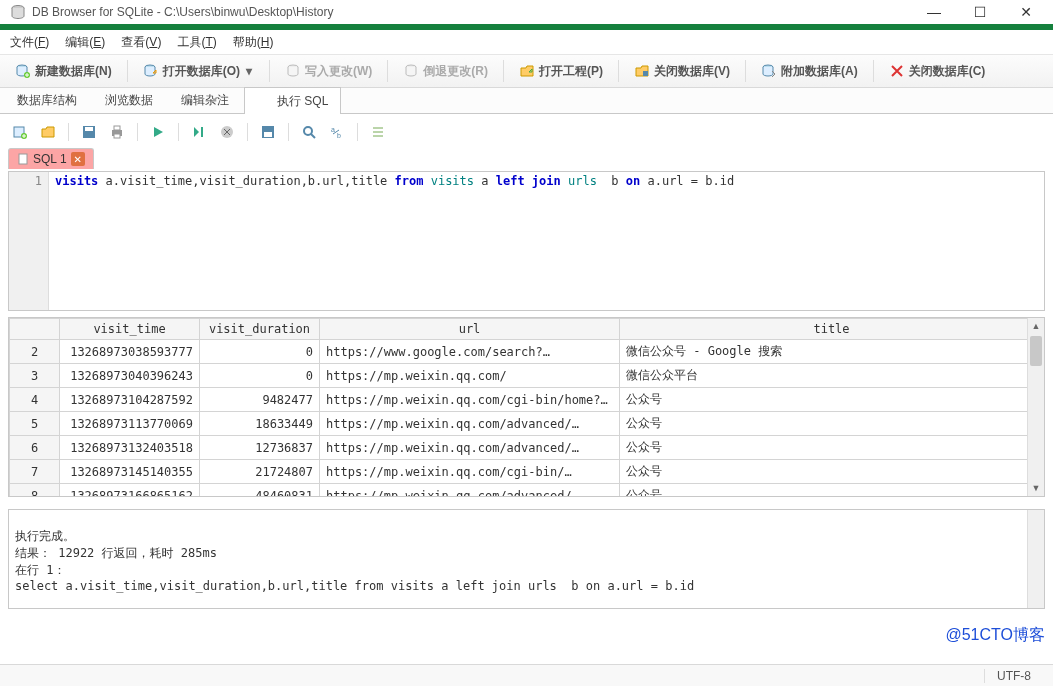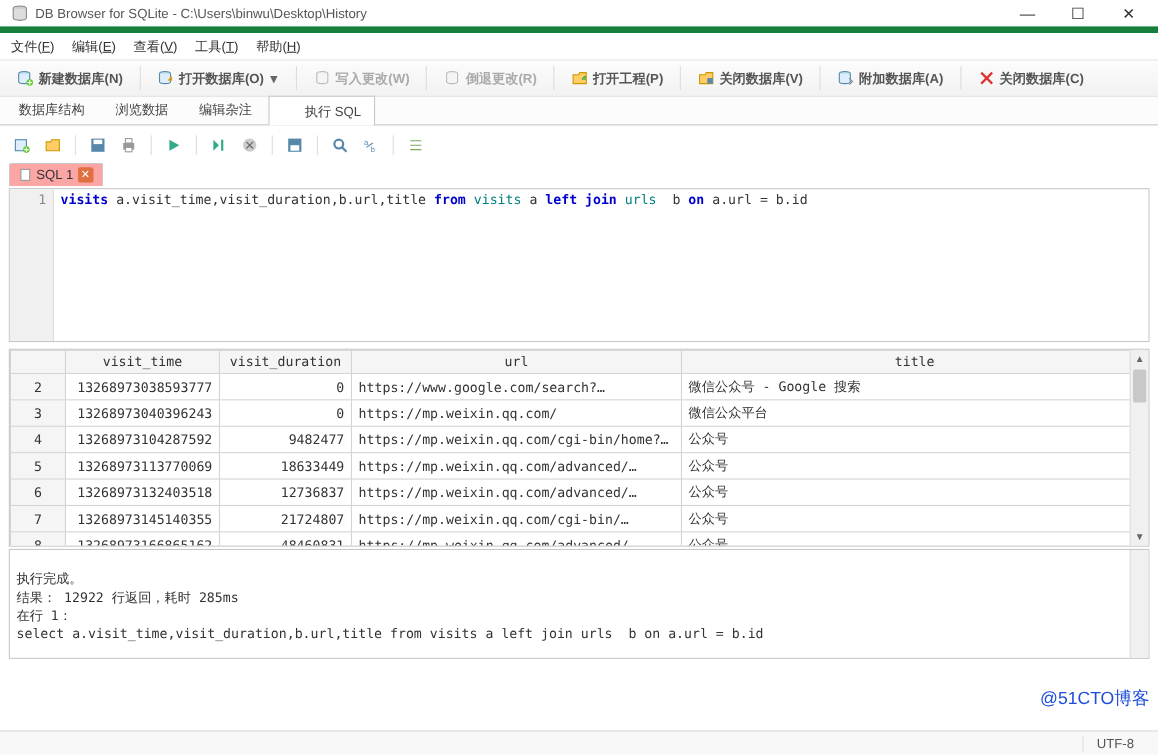--- a/index.html
+++ b/index.html
@@ -56,21 +56,21 @@
 .rtable .rownum { width: 40px; background: #f5f5f5; text-align: center; }
 .rtable td.num { text-align: right; font-family: Consolas, monospace; }
 .rtable td.mono { font-family: Consolas, monospace; }
 .vscroll { position: absolute; right: 0; top: 0; bottom: 0; width: 17px; background: #f0f0f0; border-left: 1px solid #ddd; }
 .vscroll .thumb { position: absolute; left: 2px; right: 2px; top: 18px; height: 30px; background: #c8c8c8; border-radius: 2px; }
 .vscroll .arr { position: absolute; left: 0; right: 0; height: 16px; display:flex; align-items:center; justify-content:center; font-size:9px; color:#666; }
 .vscroll .arr.up { top: 0; }
 .vscroll .arr.dn { bottom: 0; }
 
 
-.log { margin: 2px 4px 0; border: 1px solid #c8c8c8; height: 100px; padding: 4px 6px; font-family: "SimSun", Consolas, monospace; font-size: 12px; white-space: pre-wrap; color: #333; position: relative; }
+.log { margin: 12px 4px 0; border: 1px solid #c8c8c8; height: 100px; padding: 4px 6px; font-family: "SimSun", Consolas, monospace; font-size: 12px; white-space: pre-wrap; color: #333; position: relative; }
 .log .vscroll2 { position: absolute; right: 0; top: 0; bottom: 0; width: 17px; background: #f0f0f0; border-left: 1px solid #ddd; }
 
 
 .statusbar { position: absolute; bottom: 0; left: 0; right: 0; height: 22px; border-top: 1px solid #d9d9d9; display: flex; align-items: center; justify-content: flex-end; padding: 0 10px; font-size: 12px; color: #555; background: #f8f8f8; }
 .statusbar .cell { padding: 0 12px; border-left: 1px solid #ddd; }
 .watermark { position: absolute; right: 8px; bottom: 40px; color: #1d4ed8; font-size: 16px; }
 
 svg { display: block; }
 </style>
 </head>

